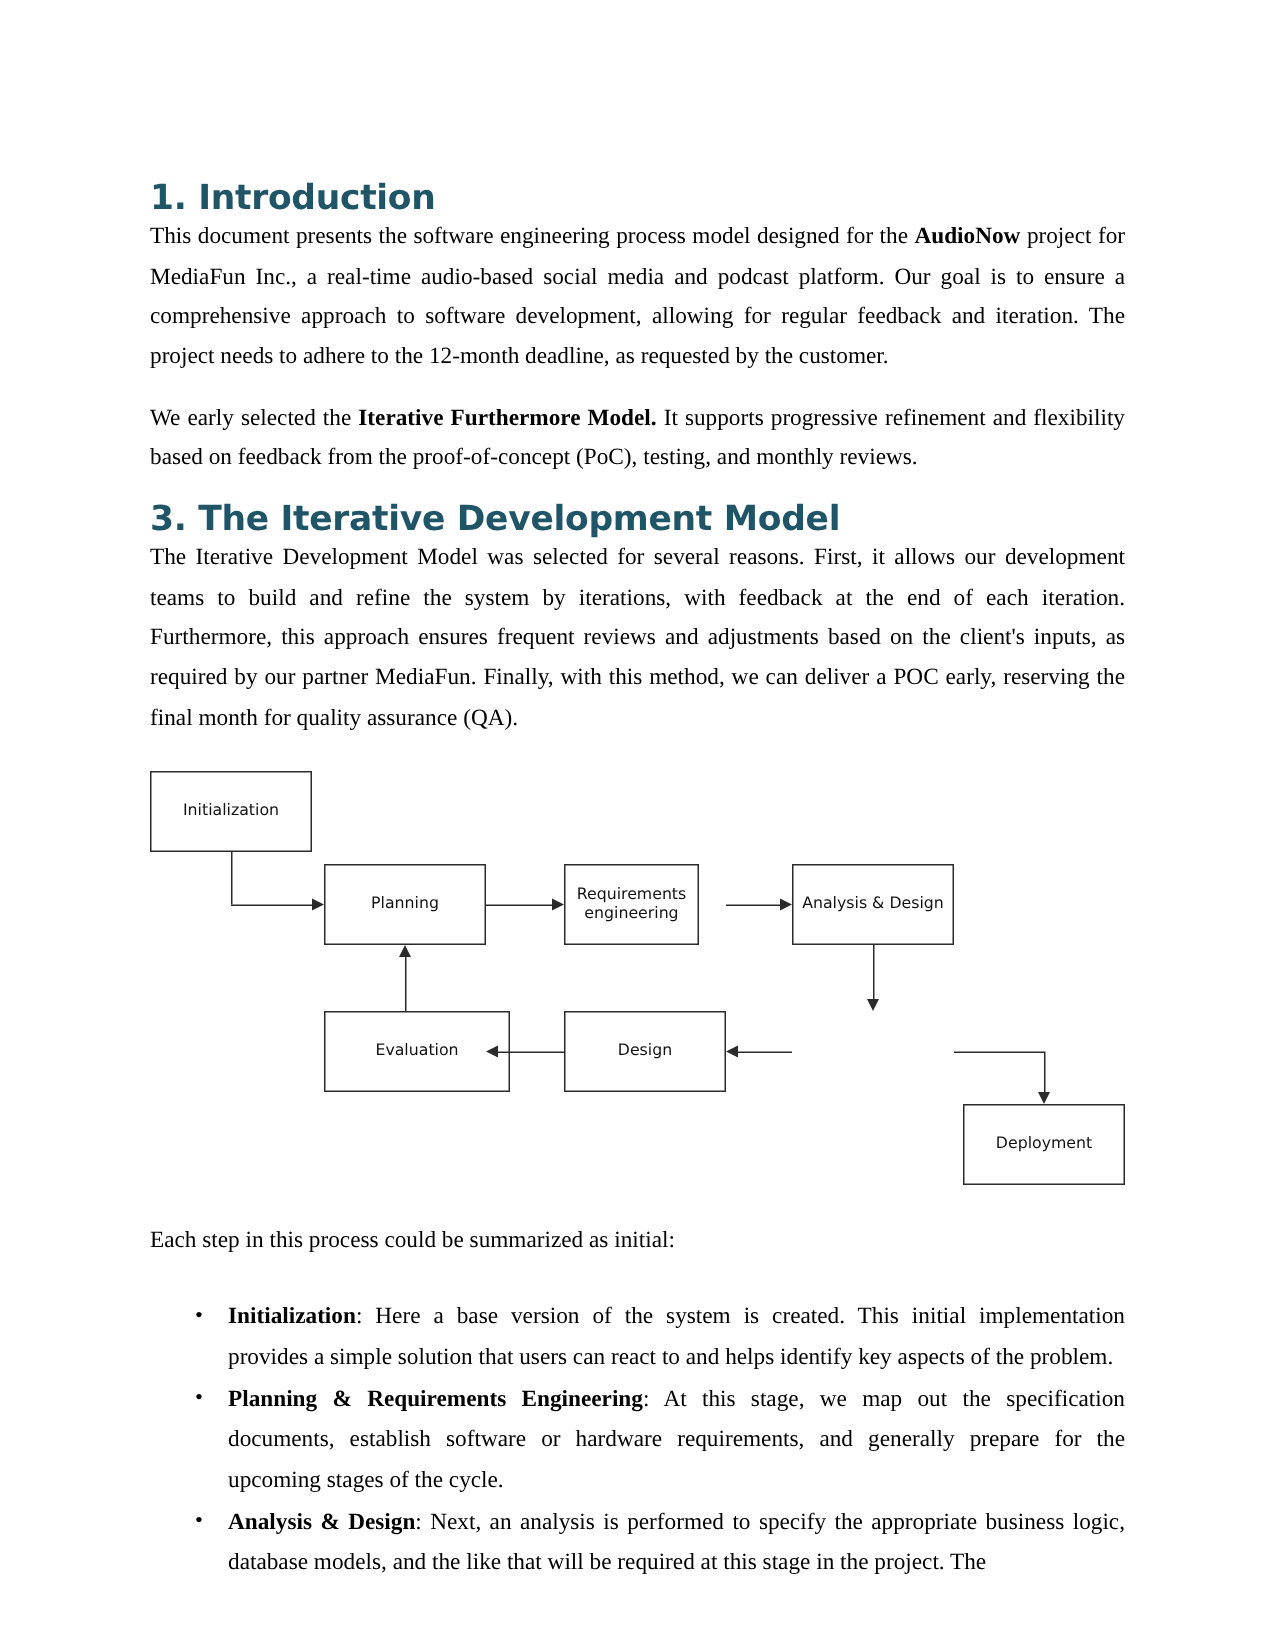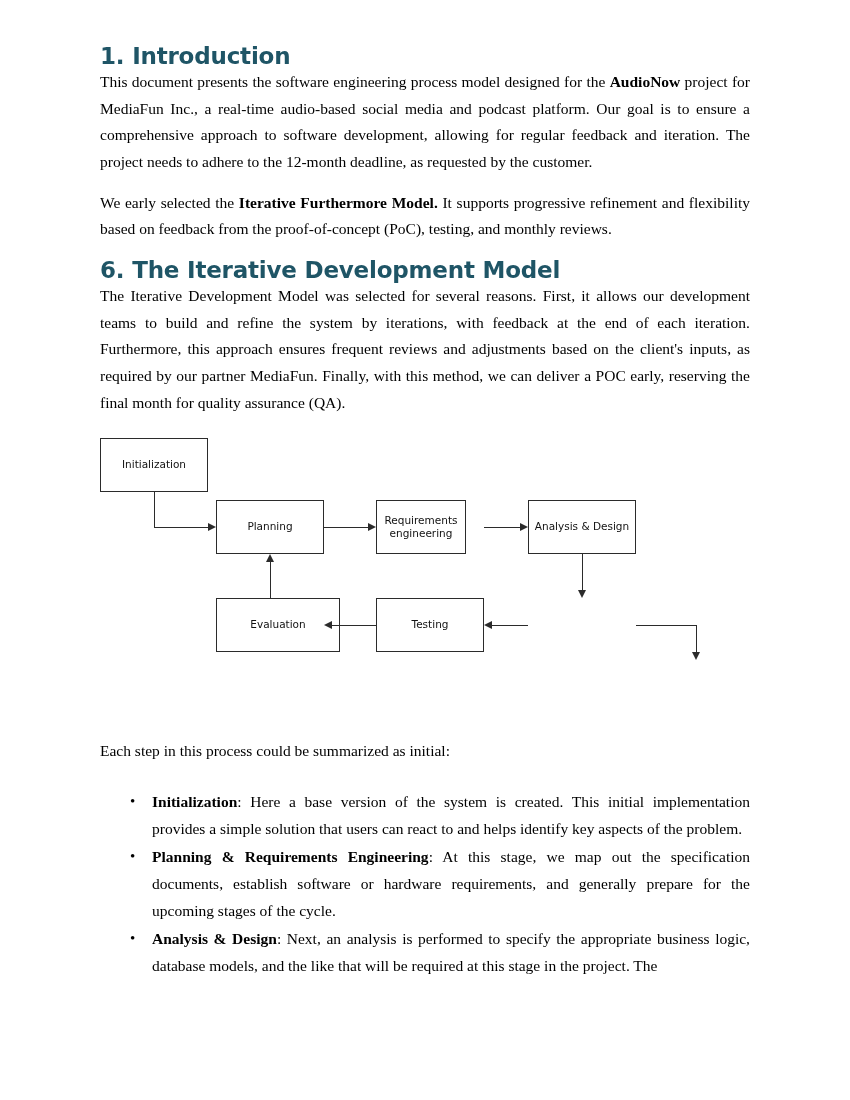--- a/index.html
+++ b/index.html
@@ -12,21 +12,21 @@
     background: #ffffff;
     font-family: "Liberation Serif", serif;
     color: #000000;
     overflow: hidden;
   }
   .page {
     position: relative;
     width: 850px;
     height: 1100px;
     box-sizing: border-box;
-    padding: 43px 100px 0 100px;
+    padding: 119px 100px 0 100px;
   }
   h1.section-heading {
     font-family: "DejaVu Sans", sans-serif;
     font-size: 23px;
     font-weight: 600;
     color: #1f5566;
     margin: 0;
     letter-spacing: -0.2px;
   }
   .heading-1 { margin-top: 12px; margin-bottom: 22px; }
@@ -118,21 +118,21 @@
 <body>
 
 <div class="page">
 
   <h1 class="section-heading heading-1">1. Introduction</h1>
 
   <p class="body-text"><span>This document presents the software engineering process model designed for the </span><span class="b">AudioNow</span><span> project for MediaFun Inc., a real-time audio-based social media and podcast platform. Our goal is to ensure a comprehensive approach to software development, allowing for regular feedback and iteration. The project needs to adhere to the 12-month deadline, as requested by the customer.</span></p>
 
   <p class="body-text"><span>We early selected the </span><span class="b">Iterative Furthermore Model.</span><span> It supports progressive refinement and flexibility based on feedback from the proof-of-concept (PoC), testing, and monthly reviews.</span></p>
 
-  <h1 class="section-heading heading-2">6. The Iterative Development Model</h1>
+  <h1 class="section-heading heading-2">3. The Iterative Development Model</h1>
 
   <p class="body-text tight">The Iterative Development Model was selected for several reasons. First, it allows our development teams to build and refine the system by iterations, with feedback at the end of each iteration. Furthermore, this approach ensures frequent reviews and adjustments based on the client's inputs, as required by our partner MediaFun. Finally, with this method, we can deliver a POC early, reserving the final month for quality assurance (QA).</p>
 
   <div class="diagram">
 
     <div class="node" style="left:0px; top:0px; width:108px; height:54px;">
       <span>Initialization</span>
     </div>
 
     <div class="node" style="left:116px; top:62px; width:108px; height:54px;">
@@ -142,27 +142,30 @@
     <div class="node" style="left:276px; top:62px; width:90px; height:54px;">
       <span>Requirements engineering</span>
     </div>
 
     <div class="node" style="left:428px; top:62px; width:108px; height:54px;">
       <span>Analysis &amp; Design</span>
     </div>
 
 
     <div class="node" style="left:276px; top:160px; width:108px; height:54px;">
-      <span>Testing</span>
+      <span>Design</span>
     </div>
 
     <div class="node" style="left:116px; top:160px; width:124px; height:54px;">
       <span>Evaluation</span>
     </div>
 
+    <div class="node" style="left:542px; top:222px; width:108px; height:54px;">
+      <span>Deployment</span>
+    </div>
 
     <div class="arrow-line arrow-v" style="left:54px; top:54px; height:35px;"></div>
     <div class="arrow-line arrow-h" style="left:54px; top:89px; width:54px;"></div>
     <div class="arrow-head ah-right" style="left:108px; top:84.5px;"></div>
 
     <div class="arrow-line arrow-h" style="left:224px; top:89px; width:44px;"></div>
     <div class="arrow-head ah-right" style="left:268px; top:84.5px;"></div>
 
     <div class="arrow-line arrow-h" style="left:384px; top:89px; width:36px;"></div>
     <div class="arrow-head ah-right" style="left:420px; top:84.5px;"></div>

